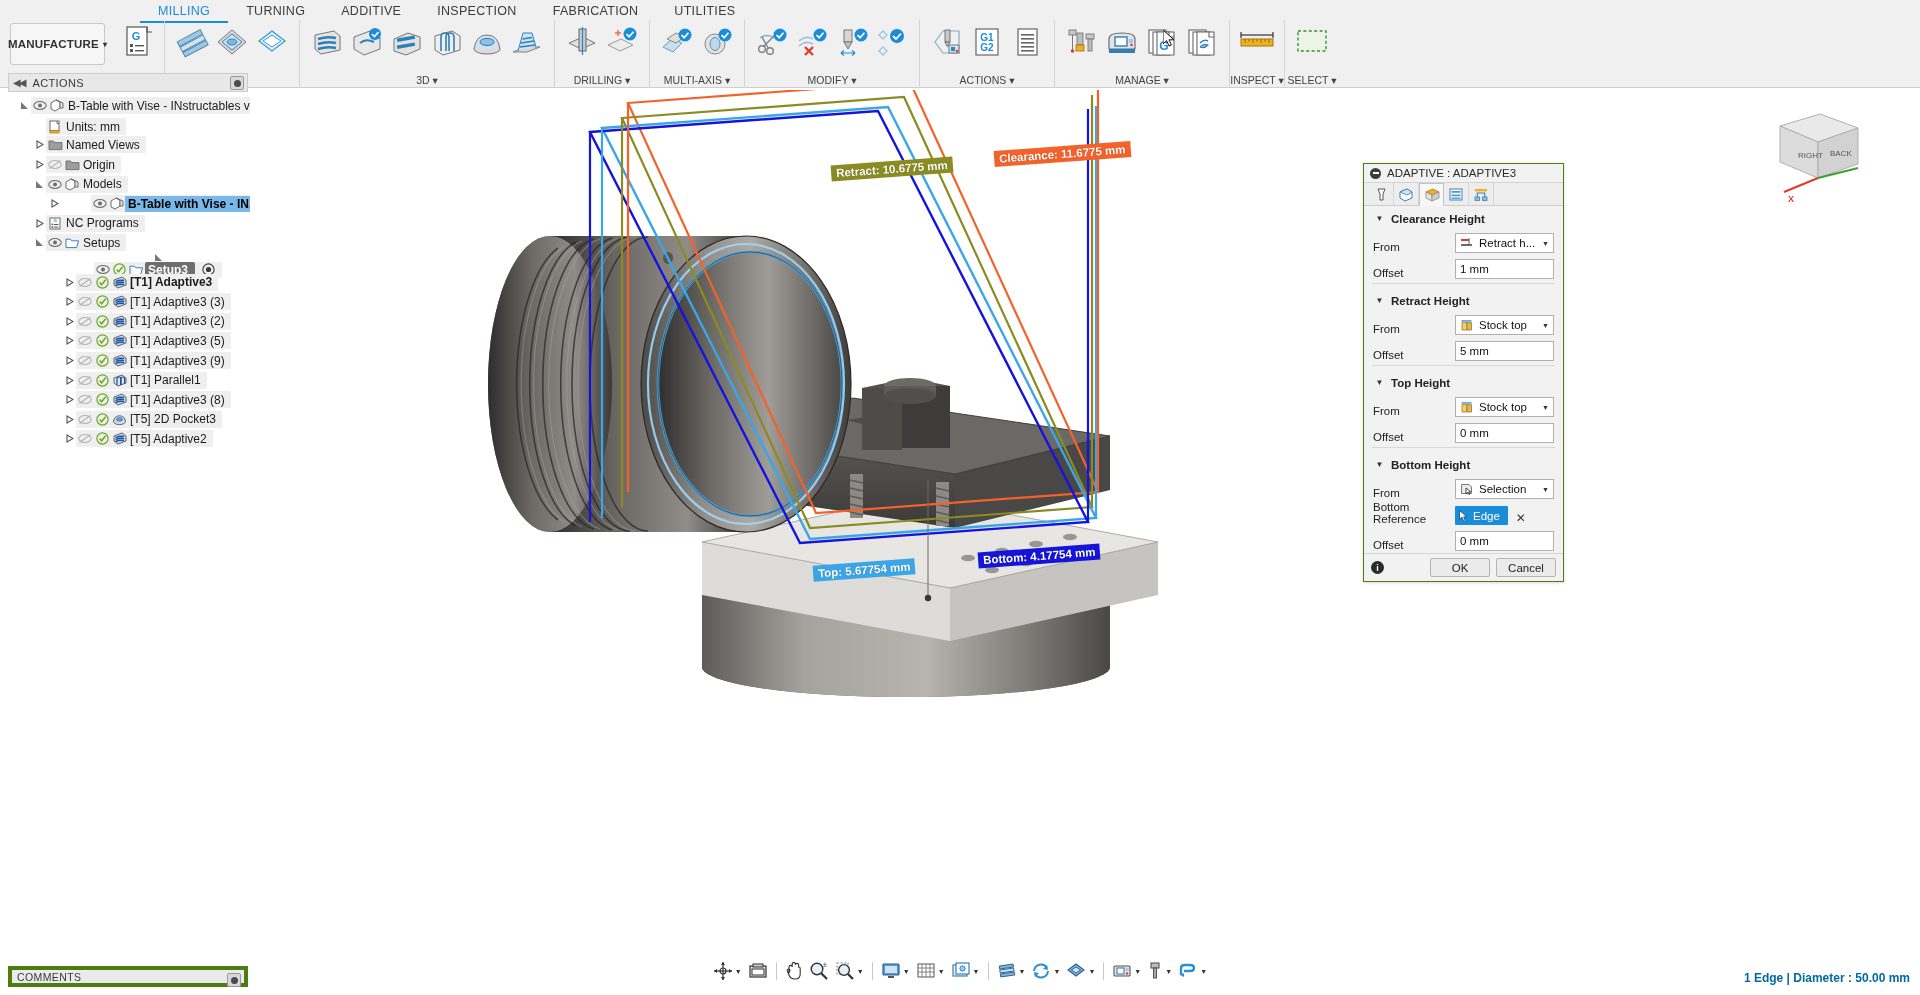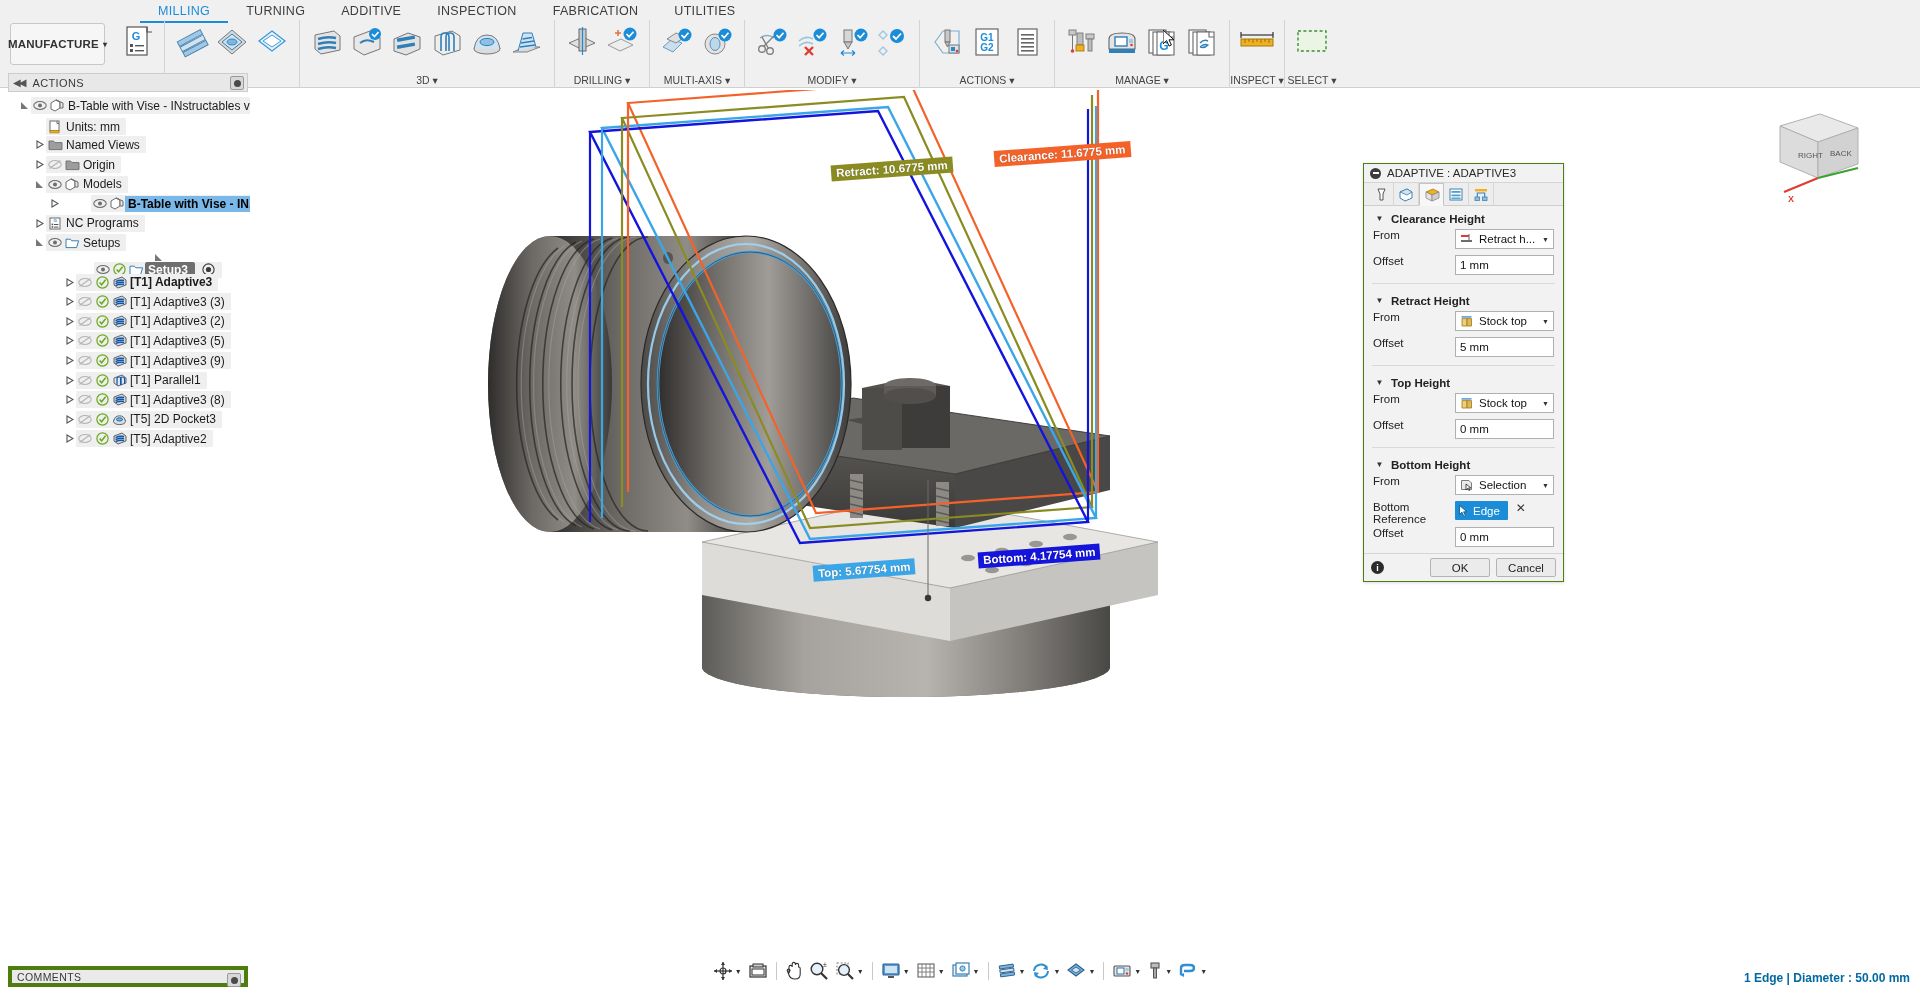--- a/index.html
+++ b/index.html
@@ -143,21 +143,21 @@
     border-right: 1px solid #d6d6d6;
   }
   .dlg-tab.active { background: #f7f7f7; border: 1px solid #c4c4c4; border-bottom: 1px solid #f7f7f7; }
   .dlg-body { padding: 0 0 0 0; background: #f2f2f2; }
   .sec-hdr {
     display: flex; align-items: center; gap: 5px;
     padding: 6px 8px 4px 9px; font-weight: bold; font-size: 11.5px; color: #222;
   }
   .sec-hdr .tri { font-size: 8px; color: #333; }
   .frow {
-    display: flex; align-items: flex-start; height: 24px; padding: 0 9px; margin-bottom: 2px;
+    display: flex; align-items: flex-end; height: 24px; padding: 0 9px; margin-bottom: 2px;
   }
   .frow .flab { width: 82px; font-size: 11.5px; color: #222; }
   .fld {
     flex: 1; height: 20px; background: #fff; border: 1px solid #b0b0b0;
     display: flex; align-items: center; padding: 0 4px; font-size: 11.5px; color: #111;
   }
   .fld.sel { justify-content: space-between; gap: 3px; }
   .fld .ddtxt { flex: 1; overflow: hidden; white-space: nowrap; }
   .fld .dcaret { font-size: 7px; color: #333; }
   .divider { height: 1px; background: #d9d9d9; margin: 4px 8px; }

